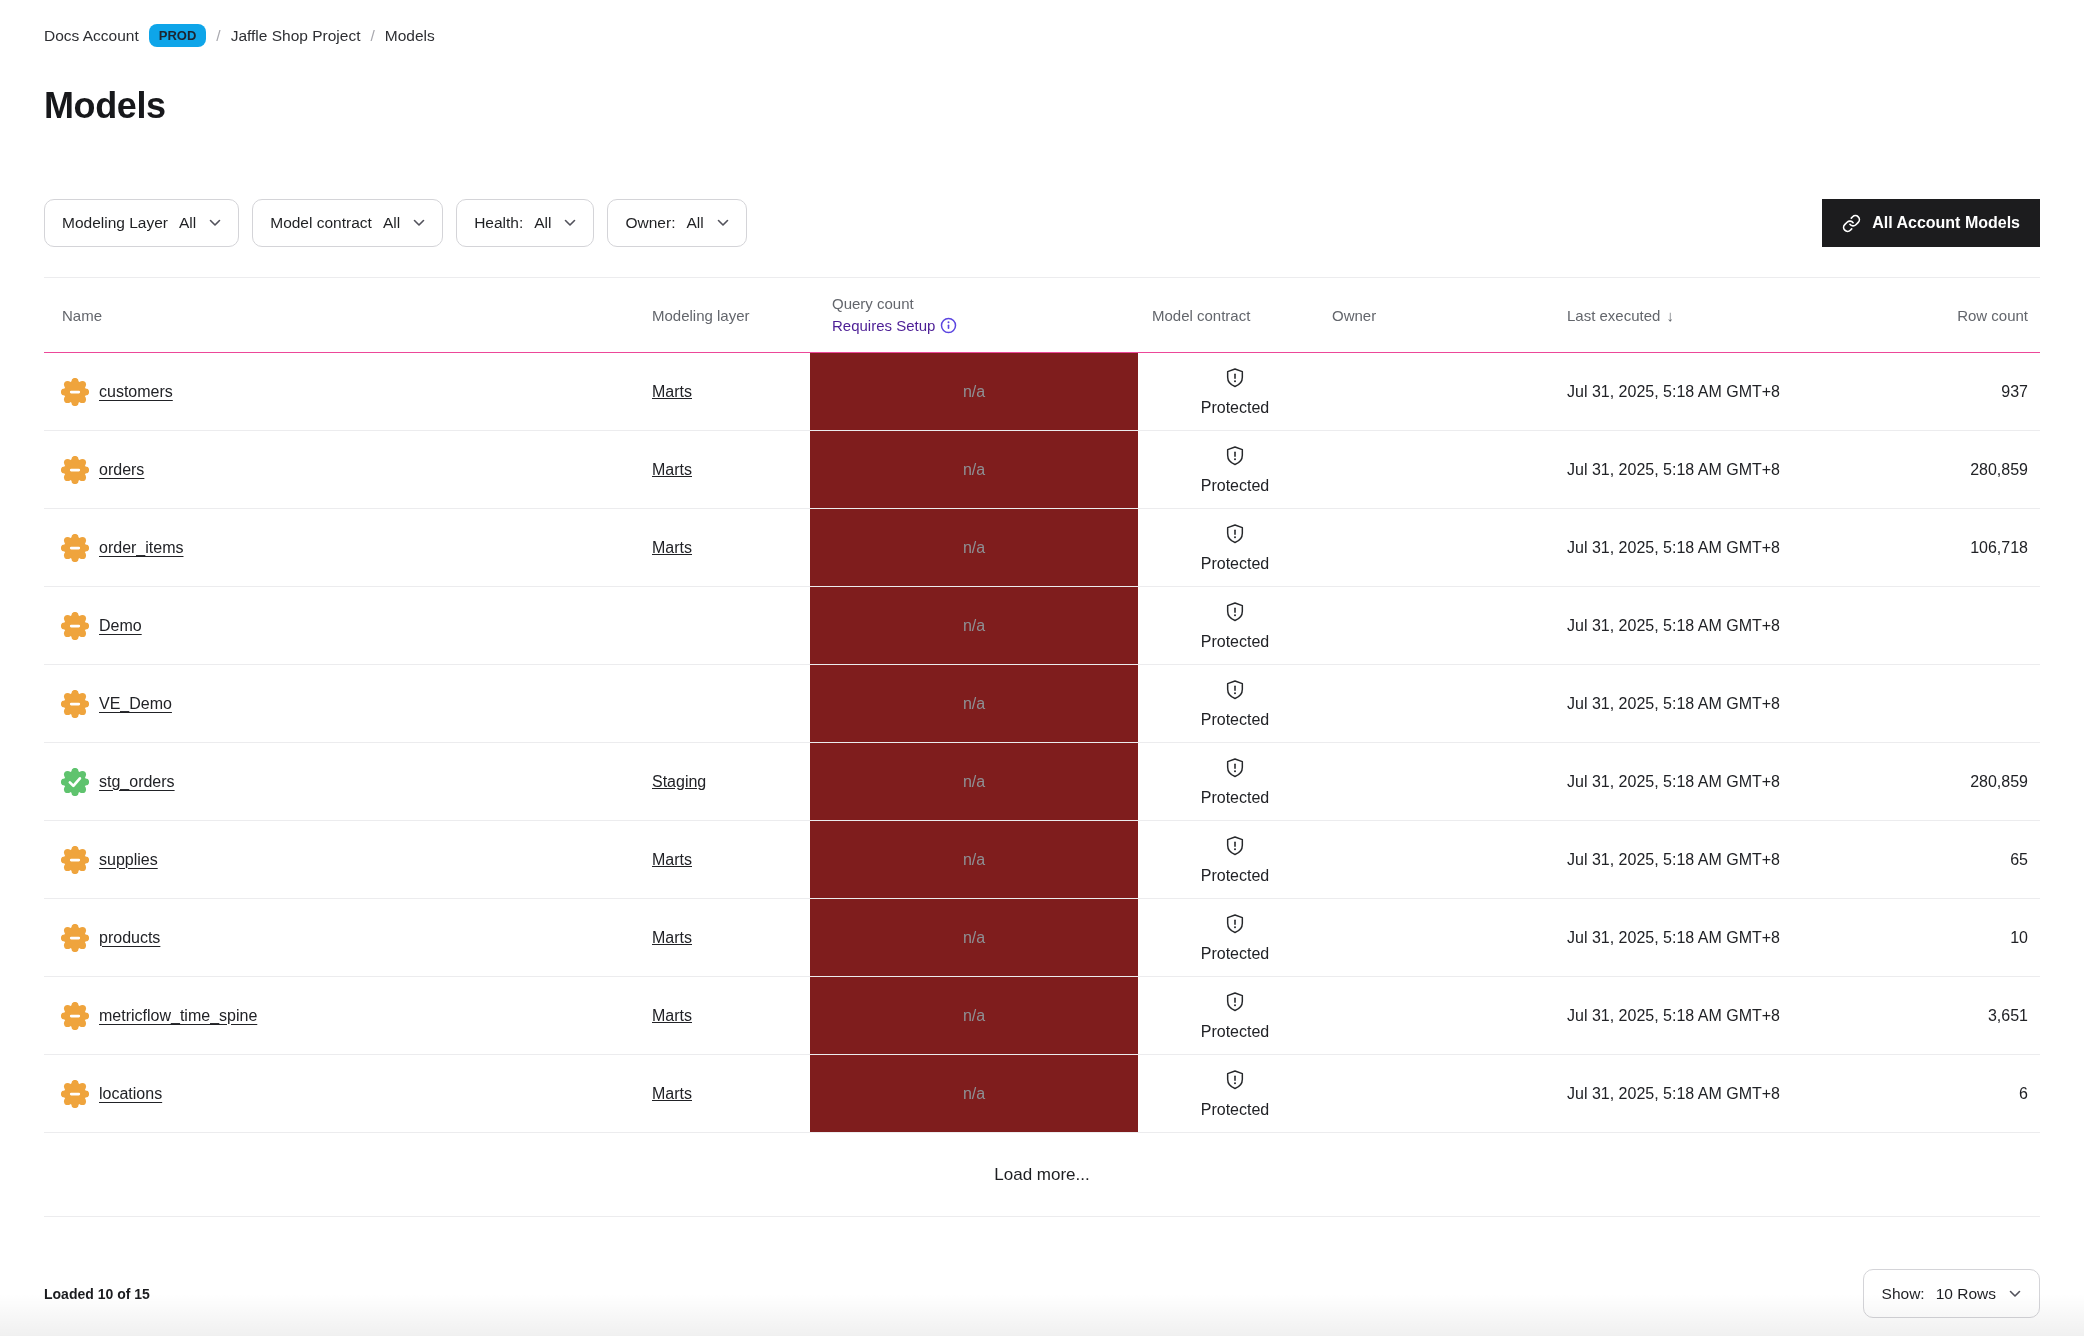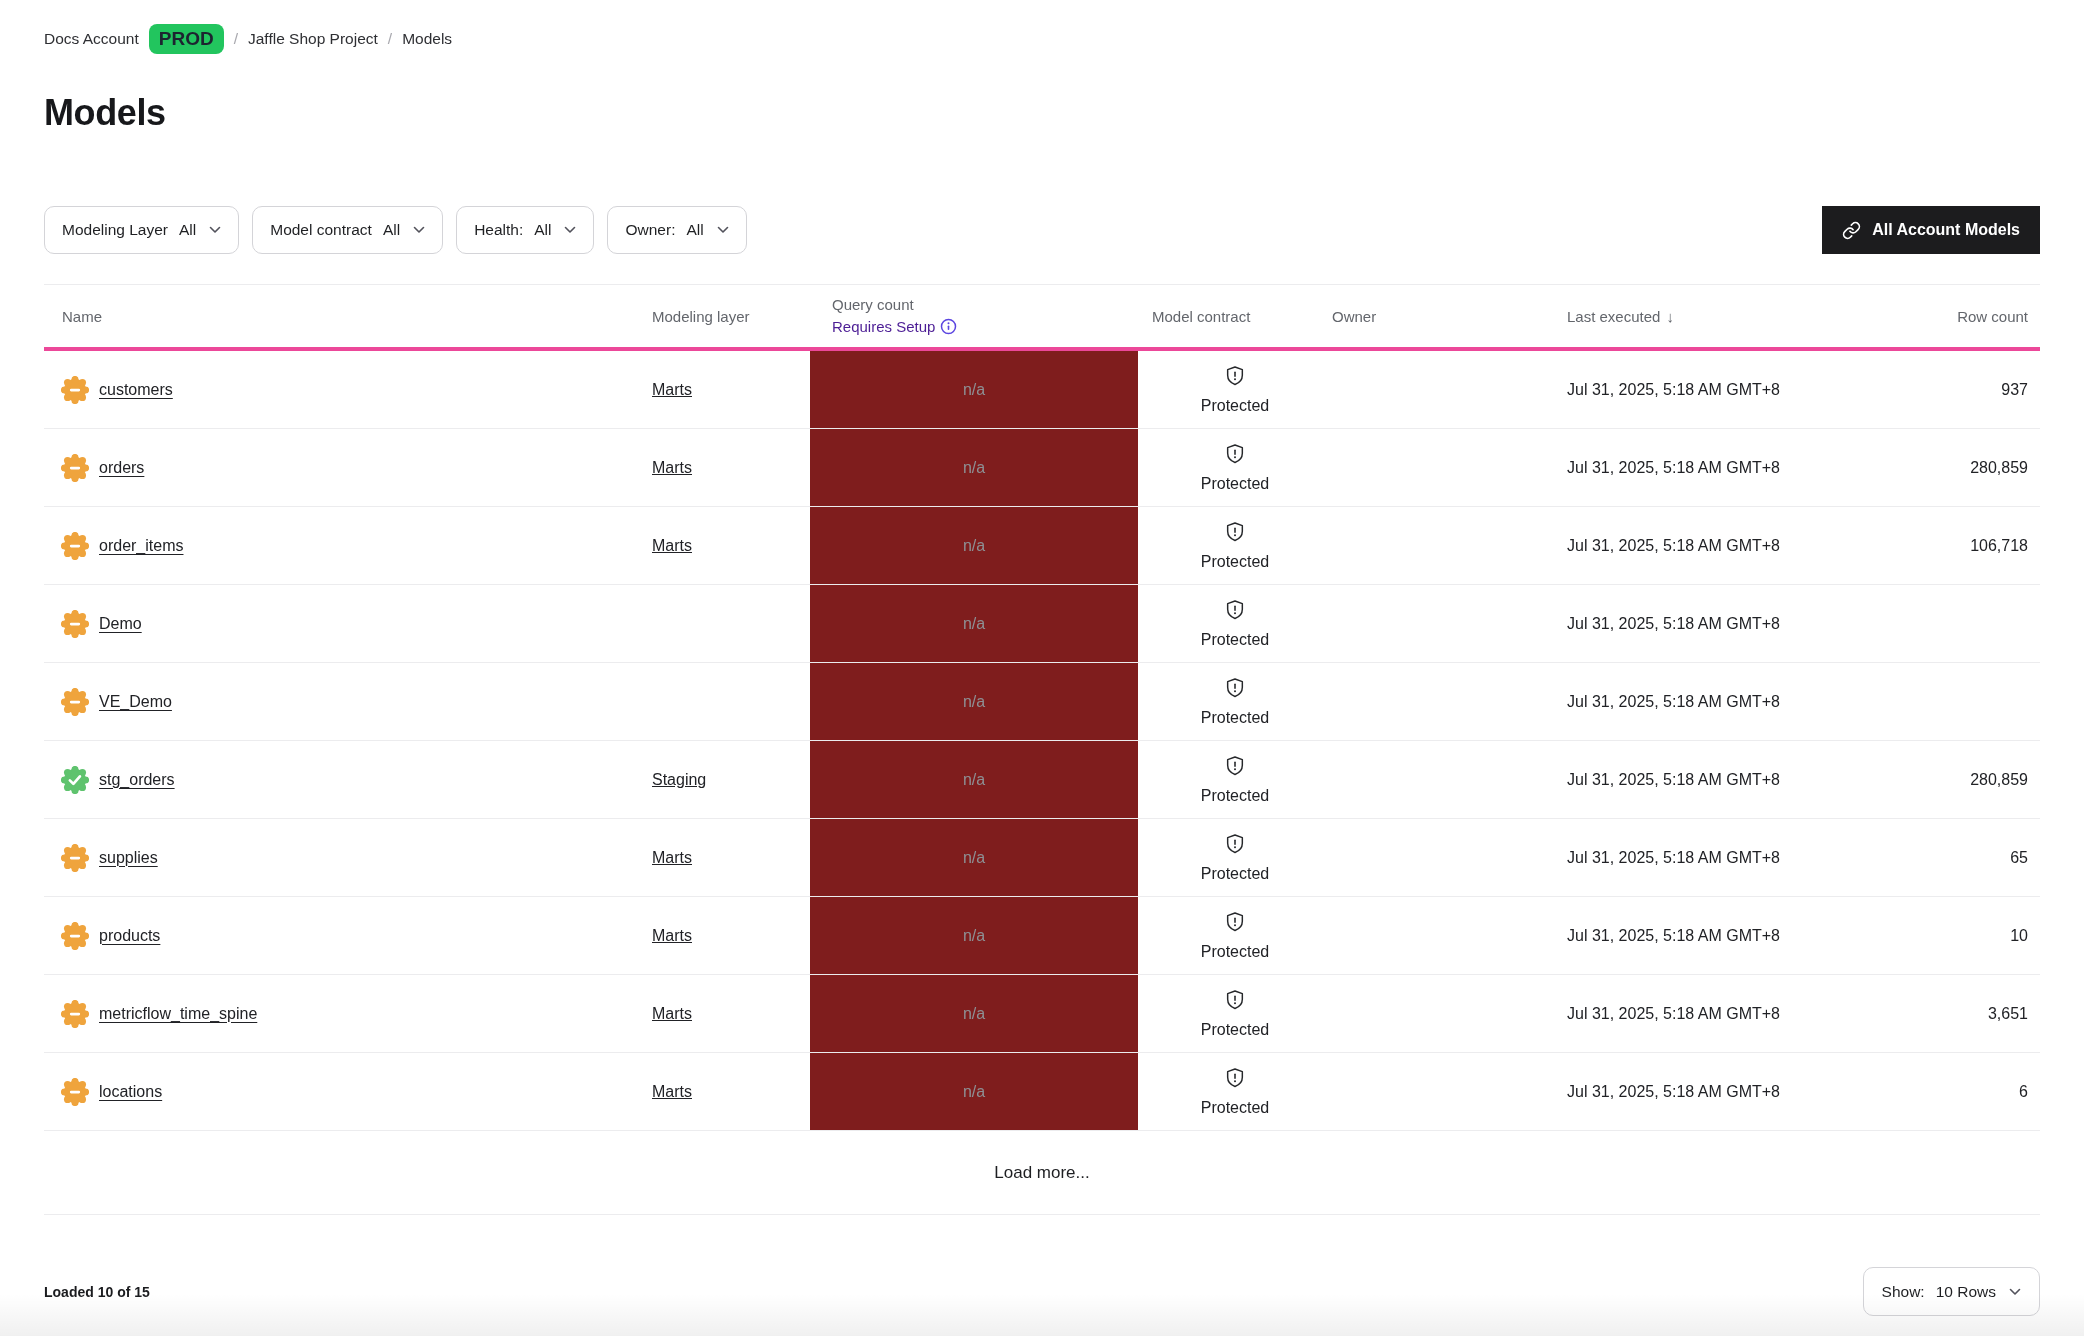--- a/index.html
+++ b/index.html
@@ -4,41 +4,41 @@
 <style>
   * { margin:0; padding:0; box-sizing:border-box; }
   html,body { background:#fff; }
   body { font-family:"Liberation Sans","DejaVu Sans",sans-serif; color:#212226; }
   .page { position:relative; width:2084px; height:1336px; background:#fff; overflow:hidden; }
   .inner { padding:0 44px; }
 
   
   .breadcrumb { display:flex; align-items:center; gap:10px; padding-top:24px; font-size:15.5px; color:#2e2f33; font-weight:500; }
   .crumb-link { cursor:pointer; color:#2e2f33; }
-  .env-badge { background:#22c55e; color:#1d2430; border-radius:8px; padding:4px 10px; font-size:19px; font-weight:600; }
+  .env-badge { background:#0ea5e9; color:#1d2430; border-radius:8px; padding:4px 10px; font-size:13px; font-weight:600; }
   .crumb-sep { color:#a8a8ae; font-weight:400; }
 
   
   .page-title { margin-top:38px; font-size:36px; font-weight:600; letter-spacing:-0.4px; color:#17181b; }
 
   
   .filter-bar { margin-top:72px; display:flex; align-items:center; }
   .filter-group { display:flex; gap:13px; }
   .filter-btn { display:inline-flex; align-items:center; gap:11px; height:48px; padding:0 17px;
     border:1px solid #d4d4d8; border-radius:10px; background:#fff; font-size:15.5px; cursor:pointer; }
   .filter-btn .lbl { font-weight:500; color:#1f2023; }
   .filter-btn .val { font-weight:500; color:#1f2023; }
   .chev { display:inline-flex; margin-left:2px; }
   .dark-btn { margin-left:auto; display:inline-flex; align-items:center; gap:11px; height:48px; padding:0 20px;
     background:#1c1c1e; color:#fff; border:none; border-radius:0; font-size:16px; font-weight:600; cursor:pointer; }
 
   
   .table { margin-top:30px; }
   .thead, .tr { display:grid; grid-template-columns:minmax(0,1fr) 158px 328px 180px 237px 315px 170px; align-items:center; }
-  .thead { height:67px; border-top:1px solid #ececee; border-bottom:4px solid #ec4899; font-size:15px; color:#63666c; font-weight:500; }
+  .thead { height:76px; border-top:1px solid #ececee; border-bottom:1px solid #ec4899; font-size:15px; color:#63666c; font-weight:500; }
   .th { padding-left:12px; }
   .th-name { padding-left:18px; cursor:pointer; }
   .th-layer { padding-left:0; cursor:pointer; }
   .th-query { padding-left:22px; line-height:1.45; cursor:default; }
   .th-query .setup-link { color:#4c1d95; font-weight:500; display:inline-flex; align-items:center; gap:5px; cursor:pointer; }
   .th-contract { padding-left:14px; cursor:pointer; }
   .th-owner { padding-left:14px; cursor:pointer; }
   .th-exec { padding-left:12px; cursor:pointer; }
   .th-count { padding-right:12px; text-align:right; cursor:pointer; }
   .sort-arrow { color:#63666c; margin-left:6px; }

